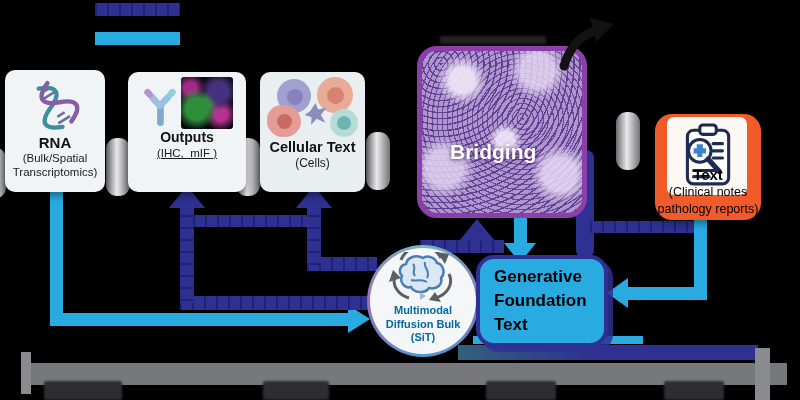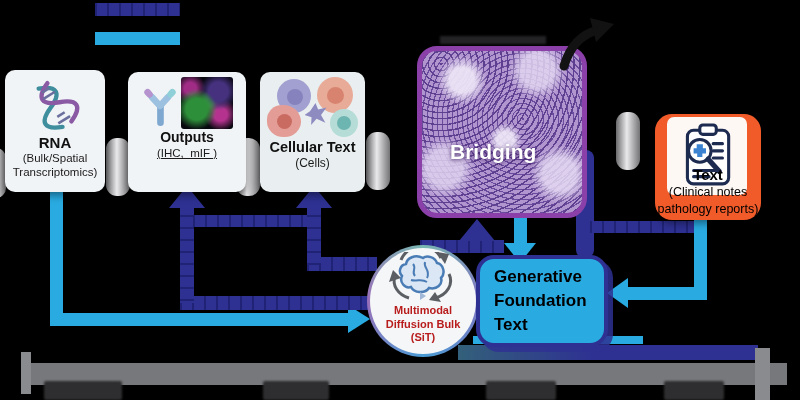--- a/index.html
+++ b/index.html
@@ -52,21 +52,21 @@
   .textpanel{position:absolute;left:12px;top:3px;width:80px;height:78px;background:#fdf8f4;
              border-radius:7px;display:flex;align-items:center;justify-content:center;}
   .textlabels{position:absolute;left:-16px;top:52px;width:138px;text-align:center;color:#000;}
 
   
   .circle-outer{position:absolute;left:367px;top:245px;width:112px;height:112px;border-radius:50%;
                 background:conic-gradient(#79b8b2,#7d74c0,#4a9bd4,#9a6fb8,#79b8b2);
                 padding:3px;box-sizing:border-box;}
   .circle-inner{width:100%;height:100%;border-radius:50%;background:#f4f6f8;
                 display:flex;flex-direction:column;align-items:center;justify-content:flex-start;
-                text-align:left;color:#b91c1c;}
+                text-align:left;color:#0369a1;}
   .circle-text{font-weight:bold;font-size:11px;line-height:13.5px;}
 
   
   .gfm{position:absolute;left:476px;top:255px;width:132px;height:92px;background:#29ABE2;
        border:4px solid #2E3192;border-radius:18px;box-sizing:border-box;
        box-shadow:5px 5px 0 rgba(46,49,146,.85);
        display:flex;flex-direction:column;justify-content:center;padding-left:14px;}
   .gfm div{font-weight:bold;font-size:17px;line-height:24px;color:#000;}
 
   

